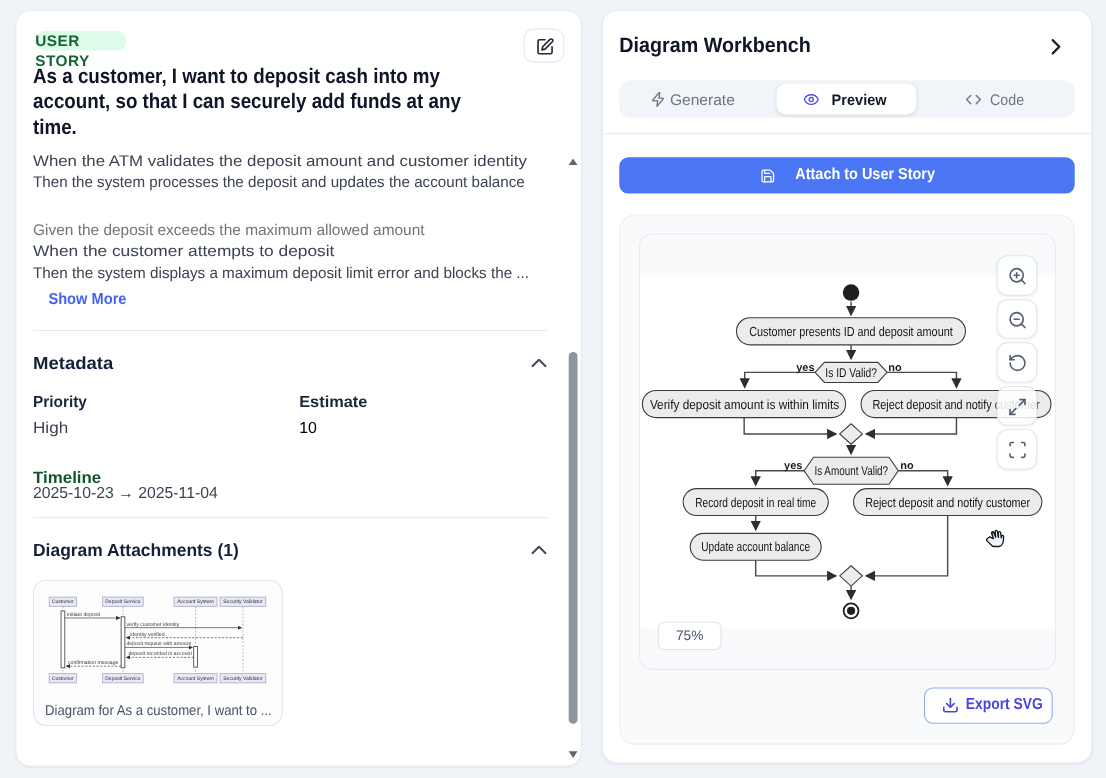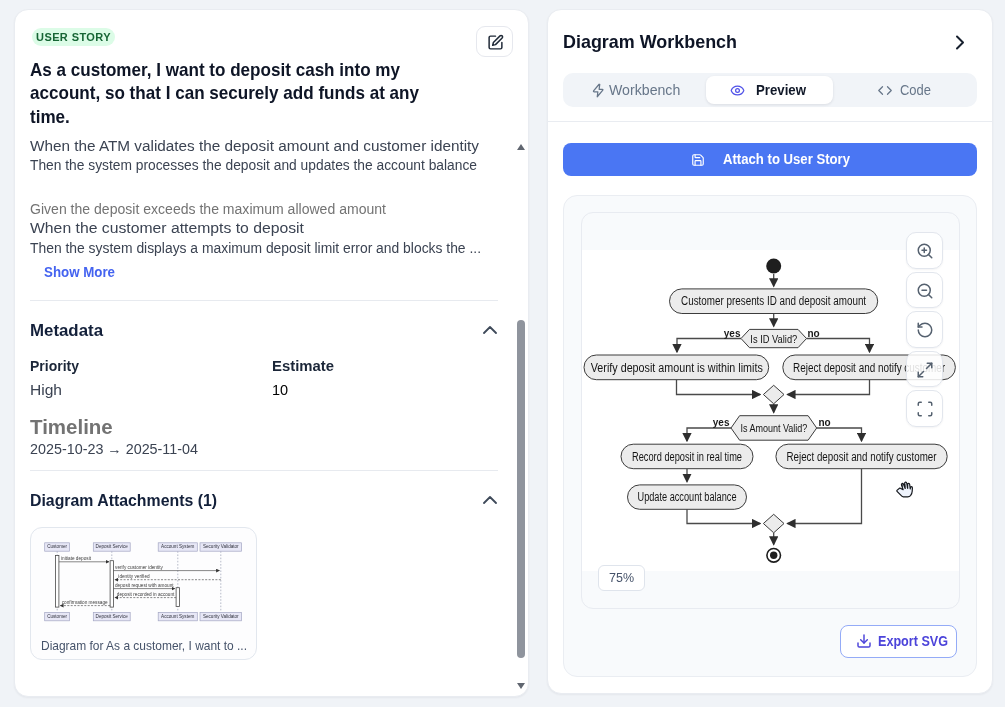--- a/index.html
+++ b/index.html
@@ -7,21 +7,21 @@
 body{position:relative;overflow:hidden;background:#f0f3f7;font-family:"Liberation Sans",sans-serif}
 .abs{position:absolute}
 .t{position:absolute;white-space:nowrap;transform-origin:0 50%}
 .card{position:absolute;background:#fff;border:1px solid #e9ecf1;border-radius:14px;box-shadow:0 1px 2px rgba(16,24,40,.05)}
 svg{position:absolute;display:block}
 </style>
 </head>
 <body>
 
 <div class="card" style="left:14px;top:9px;width:515px;height:688px"></div>
-<div class="abs" style="left:32px;top:28px;width:83px;height:18px;background:#dcfce7;border-radius:9px;color:#166534;font-size:11px;font-weight:700;letter-spacing:.4px;line-height:18px;text-align:center">USER STORY</div>
+<div class="abs" style="left:32px;top:28px;width:83px;height:18px;background:#dcfce7;border-radius:9px;color:#166534;font-size:14px;font-weight:700;letter-spacing:.4px;line-height:18px;text-align:left">USER STORY</div>
 <div class="abs" style="left:476px;top:26px;width:37px;height:31px;border:1px solid #e6e8ee;border-radius:9px;background:#fff">
 <svg style="left:10px;top:7px" width="17" height="17" viewBox="0 0 24 24" fill="none" stroke="#1f2937" stroke-width="2.1" stroke-linecap="round" stroke-linejoin="round">
       <path d="M12 3H5a2 2 0 0 0-2 2v14a2 2 0 0 0 2 2h14a2 2 0 0 0 2-2v-7"></path>
       <path d="M18.375 2.625a2.121 2.121 0 1 1 3 3L12 15l-4 1 1-4Z"></path>
     </svg>
 </div>
 <div class="t fitw" style="transform:scaleX(0.8986);left:30px;top:57.5px;font-size:19px;font-weight:700;color:#0e1526;line-height:23.5px">As a customer, I want to deposit cash into my<br>account, so that I can securely add funds at any<br>time.</div>
 
 <div class="t fitw" style="transform:scaleX(1.0934);left:30px;top:138px;font-size:14px;color:#3b4352">When the ATM validates the deposit amount and customer identity</div>
 <div class="t fitw" style="transform:scaleX(0.9851);left:30px;top:157px;font-size:14px;color:#3b4352">Then the system processes the deposit and updates the account balance</div>
@@ -33,21 +33,21 @@
 <div class="abs" style="left:30px;top:300px;width:468px;height:1px;background:#e7eaef"></div>
 <div class="t fitw" style="transform:scaleX(1.0525);left:30px;top:322px;font-size:16px;font-weight:700;color:#13203a">Metadata</div>
 <svg style="left:483px;top:326px" width="14" height="8" viewBox="0 0 14 8" fill="none" stroke="#3f4a5a" stroke-width="1.8" stroke-linecap="round" stroke-linejoin="round">
     <path d="M1 7l6-6 6 6"></path>
   </svg>
 
 <div class="t fitw" style="transform:scaleX(0.9652);left:30px;top:358px;font-size:14.5px;font-weight:700;color:#1b2638">Priority</div>
 <div class="t fitw" style="transform:scaleX(1.0728);left:30px;top:382px;font-size:14.5px;color:#3b4352">High</div>
 <div class="t fitw" style="transform:scaleX(1.0256);left:272px;top:358px;font-size:14.5px;font-weight:700;color:#1b2638">Estimate</div>
 <div class="t" style="left:272px;top:382px;font-size:14.5px;color:#000000">10</div>
-<div class="t fitw" style="transform:scaleX(1.0245);left:30px;top:416px;font-size:20px;font-weight:700;color:#737373">Timeline</div>
+<div class="t fitw" style="transform:scaleX(1.0245);left:30px;top:426px;font-size:15px;font-weight:700;color:#14532d">Timeline</div>
 <div class="t fitw" style="transform:scaleX(0.9892);left:30px;top:441px;font-size:14.5px;color:#3b4352">2025-10-23 → 2025-11-04</div>
 
 <div class="abs" style="left:30px;top:470px;width:468px;height:1px;background:#e7eaef"></div>
 <div class="t fitw" style="transform:scaleX(0.9906);left:30px;top:492px;font-size:16px;font-weight:700;color:#13203a">Diagram Attachments (1)</div>
 <svg style="left:483px;top:496px" width="14" height="8" viewBox="0 0 14 8" fill="none" stroke="#3f4a5a" stroke-width="1.8" stroke-linecap="round" stroke-linejoin="round">
     <path d="M1 7l6-6 6 6"></path>
   </svg>
 
 <div class="abs" style="left:30px;top:527px;width:227px;height:133px;border:1px solid #e2e7ee;border-radius:12px;background:#fdfdfe"></div>
 <svg style="left:42px;top:536px" width="205" height="91" viewBox="0 0 205 91" font-family="Liberation Sans,sans-serif">
@@ -115,21 +115,21 @@
 <div class="t fitw" style="transform:scaleX(0.9435);left:563px;top:31px;font-size:19px;font-weight:700;color:#0e1526">Diagram Workbench</div>
 <svg style="left:955px;top:35px" width="10" height="15" viewBox="0 0 10 15" fill="none" stroke="#17202e" stroke-width="2" stroke-linecap="round" stroke-linejoin="round">
     <path d="M2 1.5l6 6-6 6"></path>
   </svg>
 
 <div class="abs" style="left:563px;top:73px;width:414px;height:34px;background:#f1f4f8;border-radius:10px"></div>
 <div class="abs" style="left:706px;top:76px;width:127px;height:28px;background:#fff;border-radius:8px;box-shadow:0 1px 3px rgba(16,24,40,.1)"></div>
 <svg style="left:591px;top:82.5px" width="15" height="15" viewBox="0 0 24 24" fill="none" stroke="#677689" stroke-width="2" stroke-linecap="round" stroke-linejoin="round">
     <path d="M13 2L4.1 12.7a.8.8 0 0 0 .6 1.3H11l-1 8 8.9-10.7a.8.8 0 0 0-.6-1.3H13l1-8z"></path>
   </svg>
-<div class="t fitw" style="transform:scaleX(1.0107);left:609px;top:82px;font-size:14px;font-weight:500;color:#677689">Workbench</div>
+<div class="t fitw" style="transform:scaleX(1.0107);left:609px;top:82px;font-size:14px;font-weight:500;color:#677689">Generate</div>
 <svg style="left:730px;top:83px" width="15" height="15" viewBox="0 0 24 24" fill="none" stroke="#4f51e8" stroke-width="2" stroke-linecap="round" stroke-linejoin="round">
     <path d="M2.06 12.35a1 1 0 0 1 0-.7 10.75 10.75 0 0 1 19.88 0 1 1 0 0 1 0 .7 10.75 10.75 0 0 1-19.88 0"></path>
     <circle cx="12" cy="12" r="3"></circle>
   </svg>
 <div class="t fitw" style="transform:scaleX(0.9445);left:756px;top:82px;font-size:14px;font-weight:700;color:#101828">Preview</div>
 <svg style="left:877px;top:83px" width="16" height="15" viewBox="0 0 24 24" fill="none" stroke="#677689" stroke-width="2" stroke-linecap="round" stroke-linejoin="round">
     <path d="M16 18l6-6-6-6"></path>
     <path d="M8 6l-6 6 6 6"></path>
   </svg>
 <div class="t fitw" style="transform:scaleX(0.9262);left:900px;top:82px;font-size:14px;font-weight:500;color:#677689">Code</div>
@@ -234,21 +234,21 @@
   </div>
 <div class="abs ctrl" style="left:906px;top:390px">
     <svg style="left:9px;top:9px" width="18" height="18" viewBox="0 0 24 24" fill="none" stroke="#55616f" stroke-width="2" stroke-linecap="round" stroke-linejoin="round">
       <path d="M3 7V5a2 2 0 0 1 2-2h2"></path>
       <path d="M17 3h2a2 2 0 0 1 2 2v2"></path>
       <path d="M21 17v2a2 2 0 0 1-2 2h-2"></path>
       <path d="M7 21H5a2 2 0 0 1-2-2v-2"></path>
     </svg>
   </div>
 
-<div class="abs" style="left:598px;top:565px;width:47px;height:26px;background:#fff;border:1px solid #dfe4ec;border-radius:6px;font-size:12.5px;color:#46536a;line-height:24px;text-align:center">75%</div>
+<div class="abs" style="left:598px;top:565px;width:58px;height:26px;background:#fff;border:1px solid #dfe4ec;border-radius:6px;font-size:12.5px;color:#46536a;line-height:24px;text-align:center">75%</div>
 
 <div class="abs" style="left:840px;top:625px;width:117px;height:33px;background:#fff;border:1.2px solid #94abf7;border-radius:8px"></div>
 <svg style="left:856px;top:633px" width="16" height="16" viewBox="0 0 24 24" fill="none" stroke="#4c44da" stroke-width="2.2" stroke-linecap="round" stroke-linejoin="round">
     <path d="M12 15V3"></path>
     <path d="M21 15v4a2 2 0 0 1-2 2H5a2 2 0 0 1-2-2v-4"></path>
     <path d="m7 10 5 5 5-5"></path>
   </svg>
 <div class="t fitw" style="transform:scaleX(0.8687);left:878px;top:633px;font-size:14.5px;font-weight:700;color:#4c44da">Export SVG</div>
 
 <svg style="left:894px;top:478px" width="21" height="22" viewBox="0 0 21 22">

